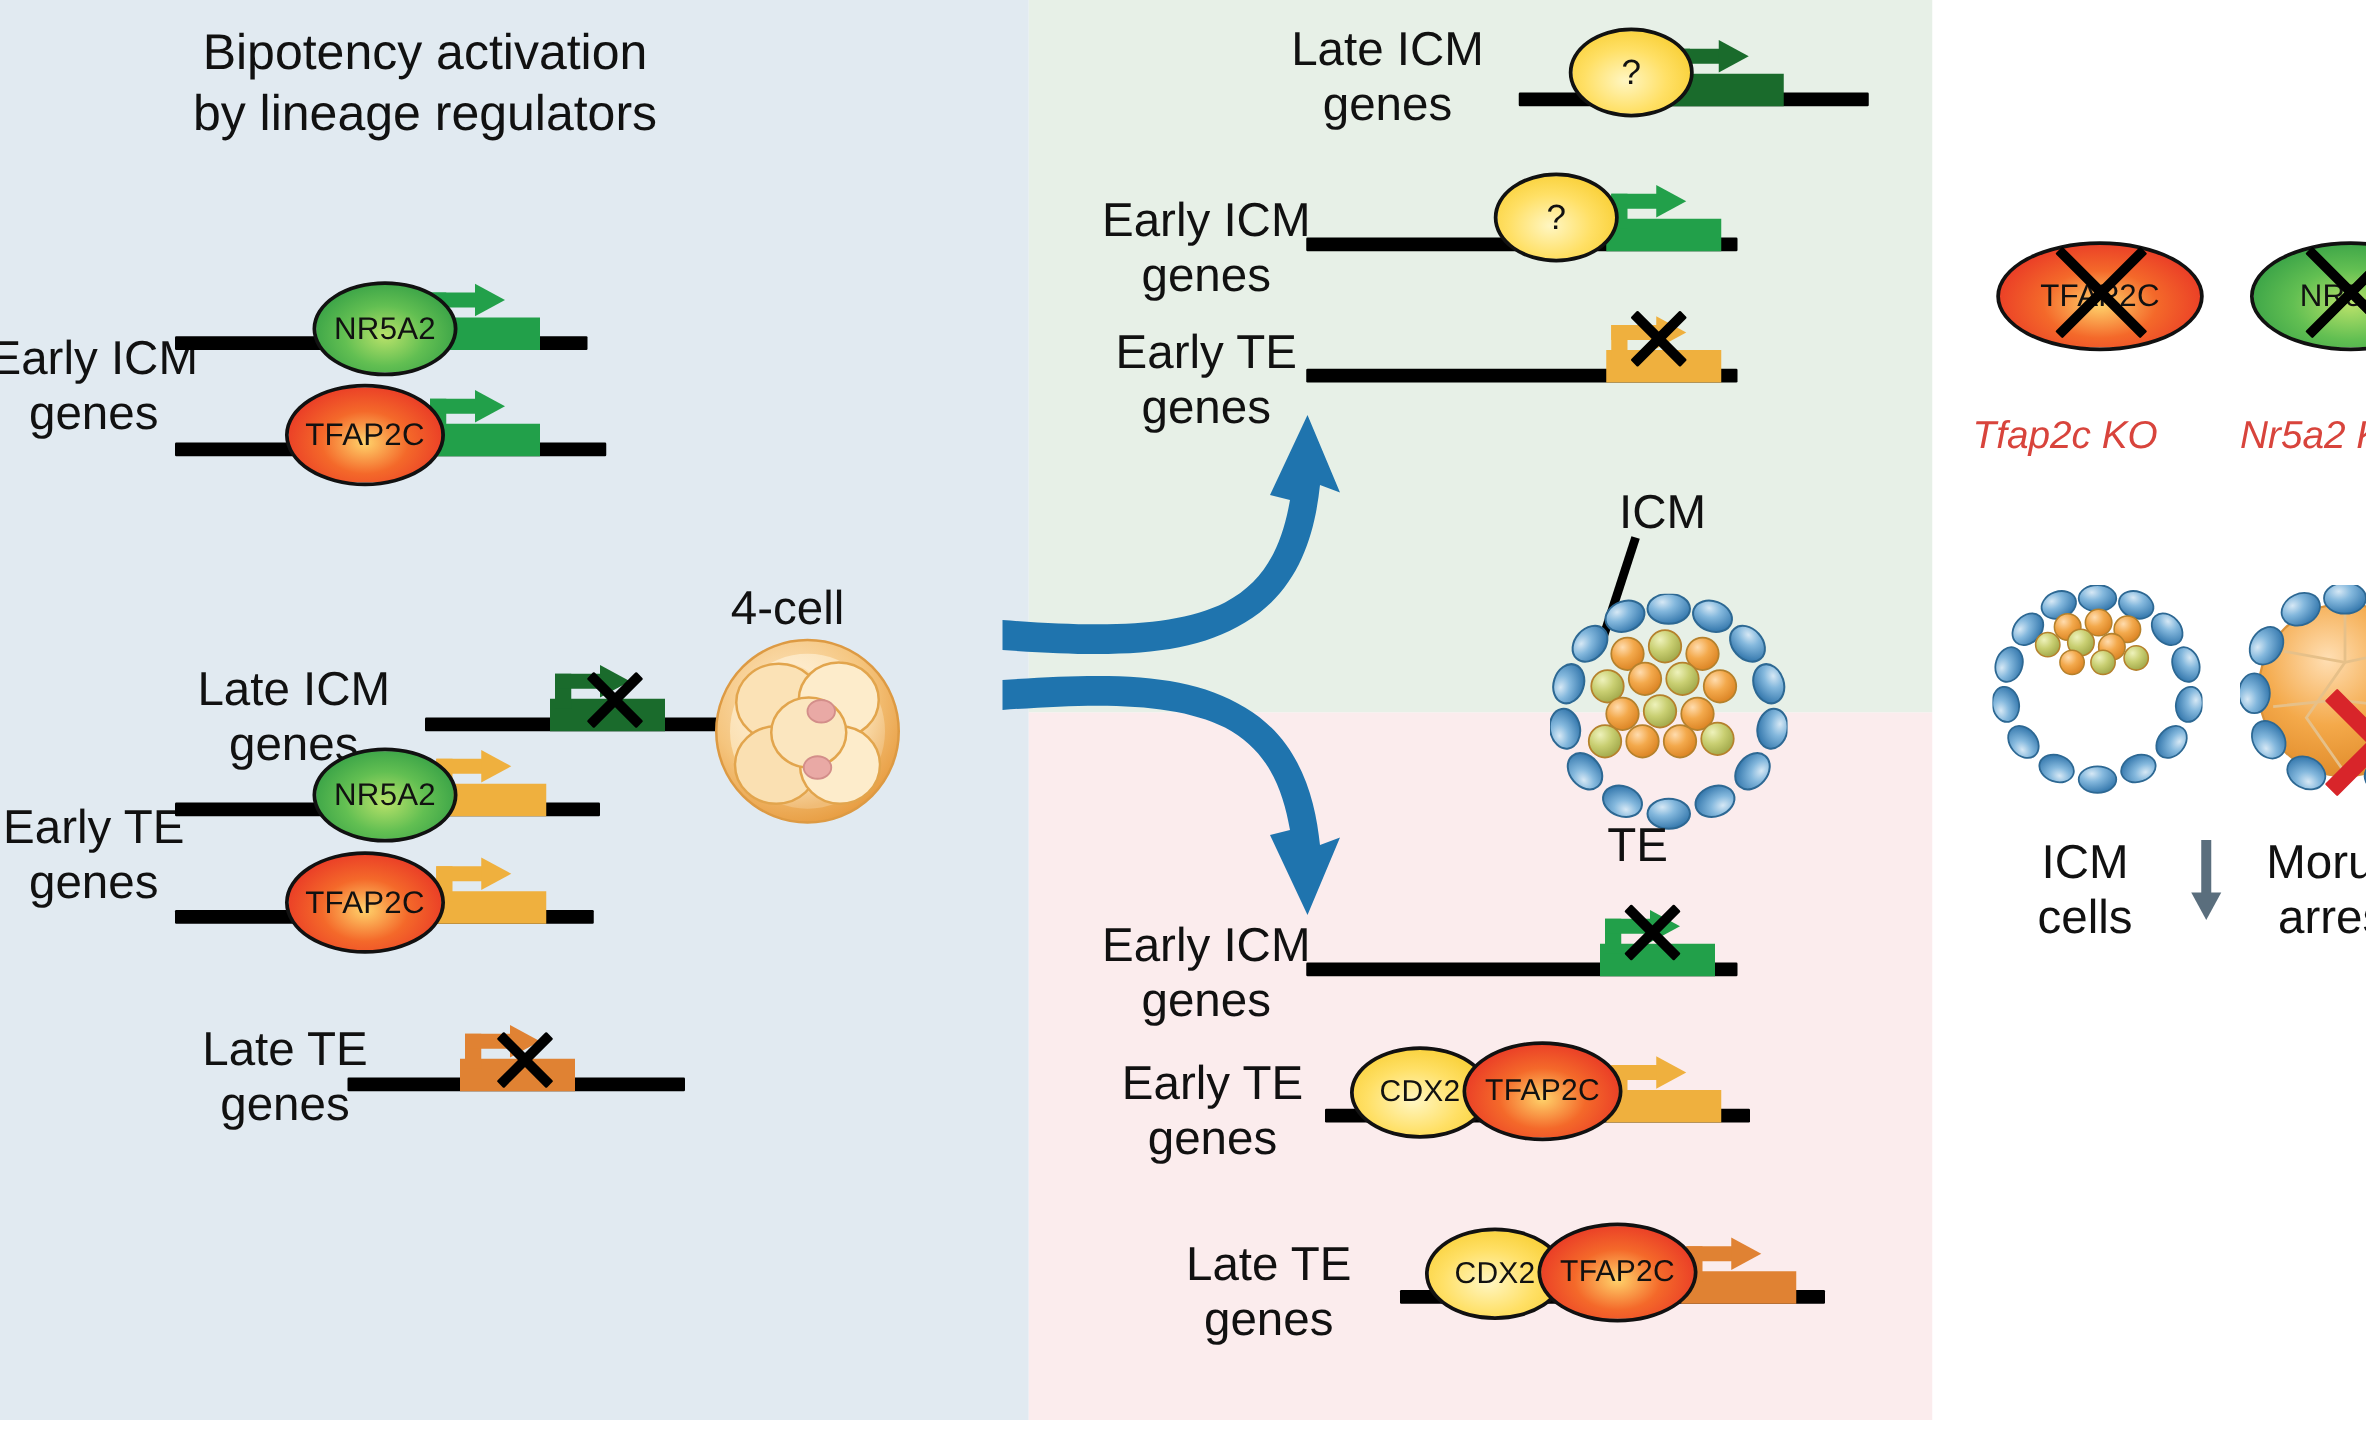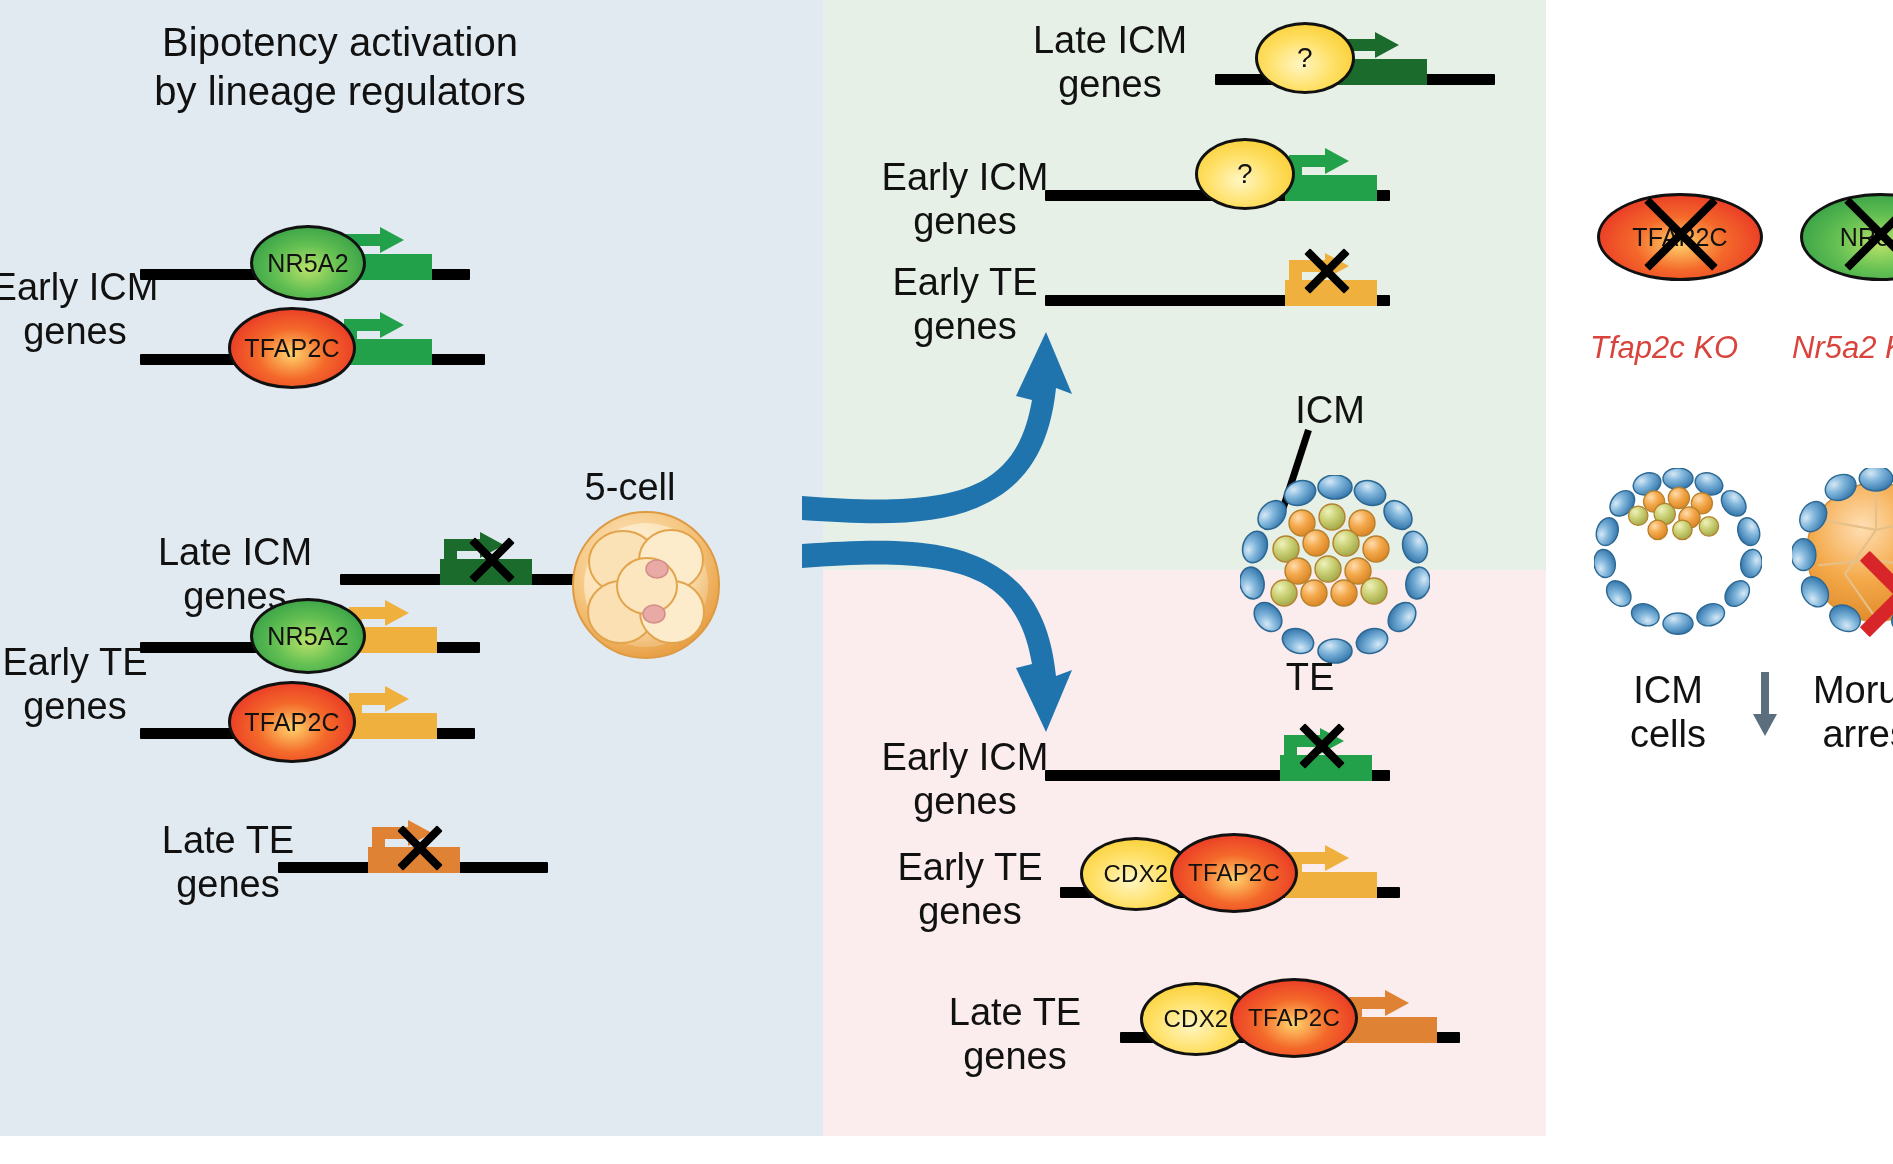--- a/index.html
+++ b/index.html
@@ -147,21 +147,21 @@
     <div class="riser" style="background:#e08233;"></div>
     <div class="harm" style="background:#e08233;"></div>
     <div class="head" style="left:40px;border-left:24px solid #e08233;"></div>
   </div>
   <div class="xmark" style="left:110px;top:-8px;">
       <i></i>
       <i></i>
     </div>
 </div>
 
-<div class="lbl" style="left:540px;top:465px;width:180px;font-size:38px;">5-cell</div>
+<div class="lbl" style="left:540px;top:465px;width:180px;font-size:38px;">4-cell</div>
 <div class="embryo" style="left:571px;top:510px;width:150px;height:150px;">
   <svg width="150" height="150" viewBox="0 0 150 150">
     <defs>
       <radialGradient id="zp" cx="40%" cy="32%" r="72%">
         <stop offset="0%" stop-color="#fde8c6"></stop>
           <stop offset="60%" stop-color="#f5c57e"></stop>
         <stop offset="100%" stop-color="#e79b3f"></stop>
       </radialGradient>
       <radialGradient id="bl" cx="38%" cy="30%" r="70%">
         <stop offset="0%" stop-color="#fff5e2"></stop>
@@ -346,21 +346,21 @@
   <div class="oval red" style="left:110px;top:-12px;width:122px;height:74px;font-size:24px;">TFAP2C</div>
 </div>
 
 <div class="track" style="left:1597px;top:188px;width:160px;height:90px;">
   <div class="oval red" style="left:0;top:5px;width:160px;height:82px;font-size:25px;">TFAP2C</div>
   <div class="xmark" style="left:28px;top:-2px;width:104px;height:96px;">
       <i></i>
       <i></i>
     </div>
 </div>
-<div class="ko-label" style="left:1578px;top:330px;margin-left:12px;">Tfap2c KO</div>
+<div class="ko-label" style="left:1578px;top:330px;">Tfap2c KO</div>
 
 <div class="track" style="left:1800px;top:188px;width:160px;height:90px;">
   <div class="oval green" style="left:0;top:5px;width:155px;height:82px;font-size:25px;">NR5A2</div>
   <div class="xmark" style="left:25px;top:-2px;width:104px;height:96px;">
       <i></i>
       <i></i>
     </div>
 </div>
 <div class="ko-label" style="left:1792px;top:330px;">Nr5a2 KO</div>
 

